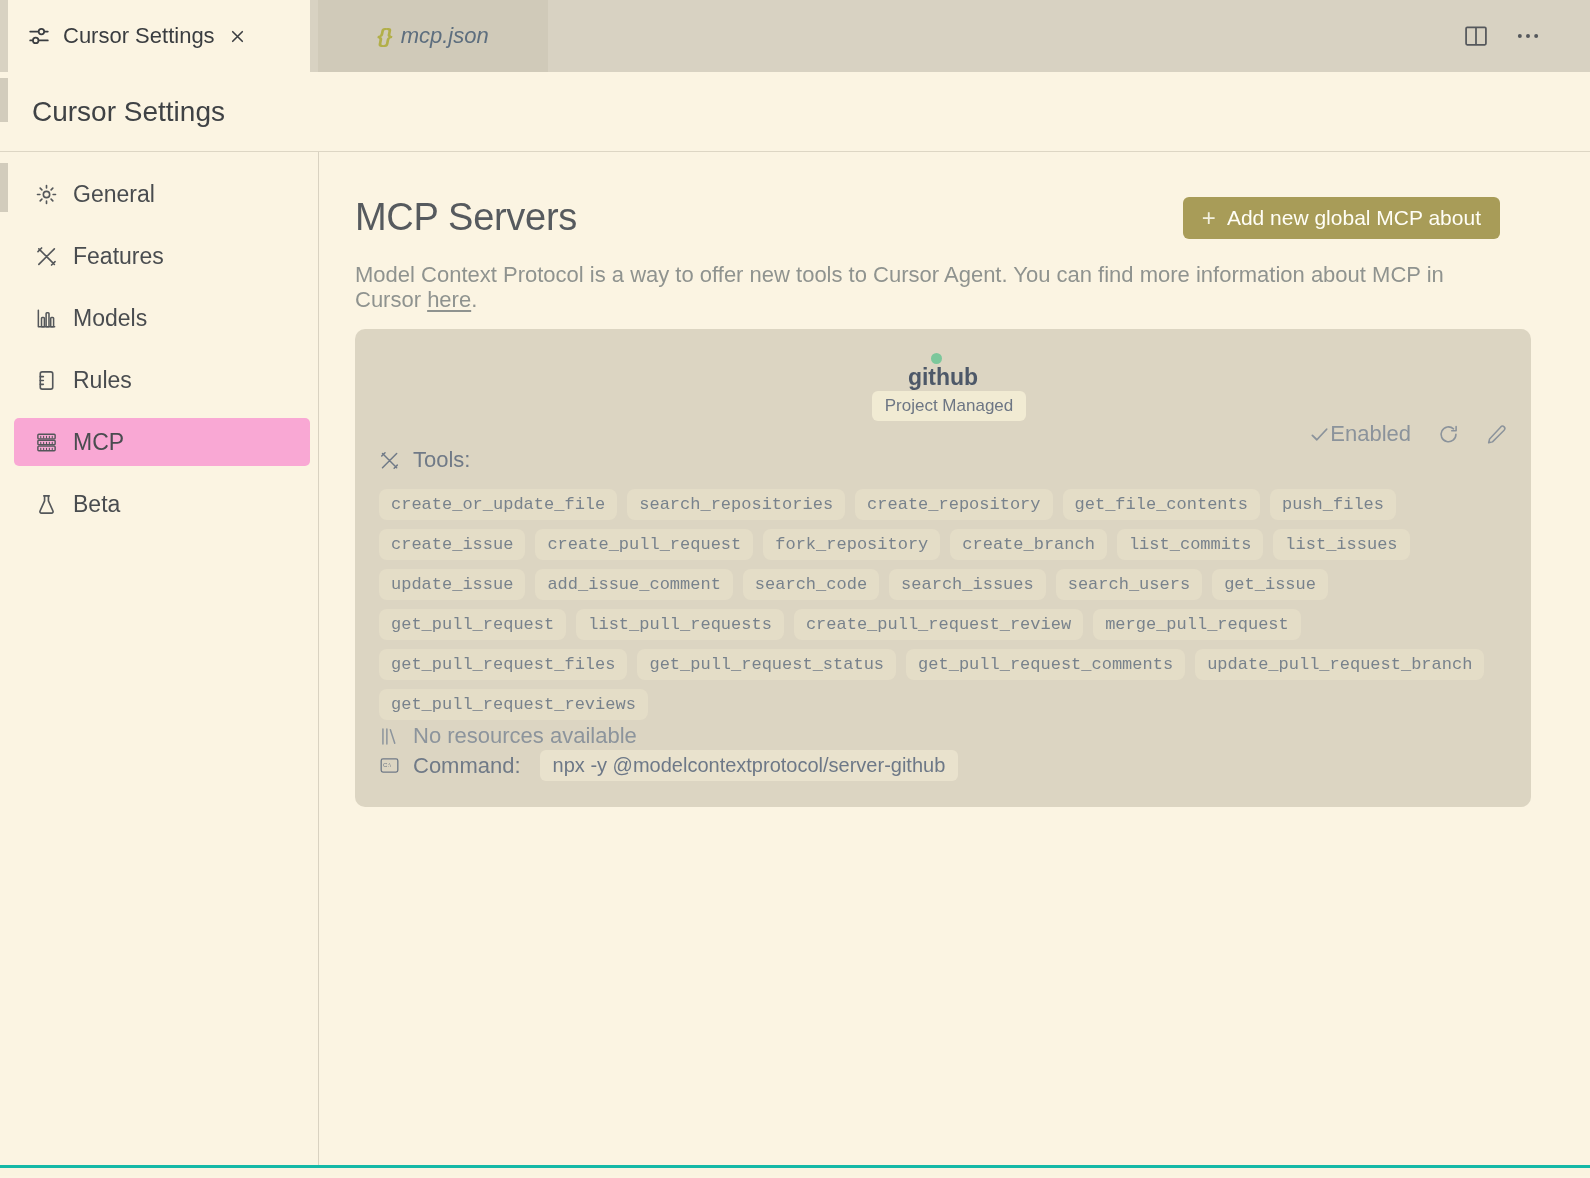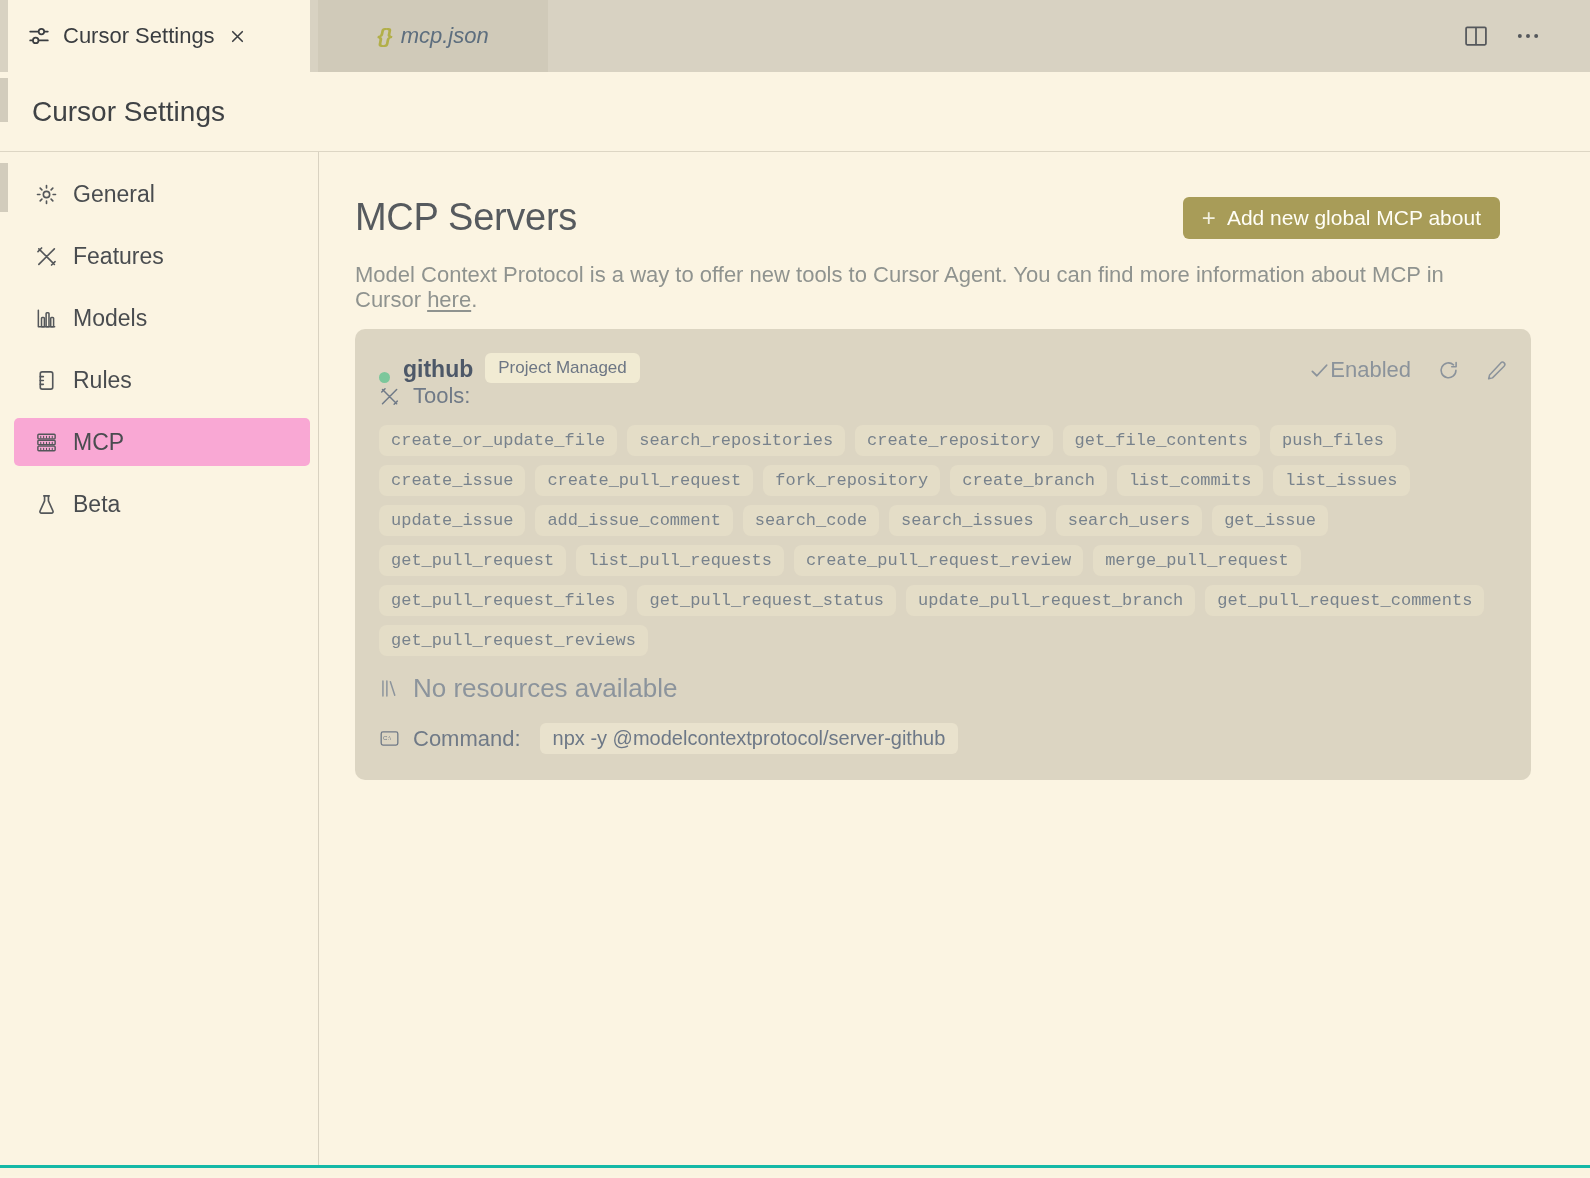--- a/index.html
+++ b/index.html
@@ -144,21 +144,21 @@
   .desc a { color: inherit; text-decoration: underline; text-underline-offset: 3px; cursor: pointer; }
 
   
   .server-card {
     margin-top: 17px;
     width: 1176px;
     background: #dcd5c2;
     border-radius: 10px;
     padding: 24px 24px 26px;
   }
-  .card-header { display: flex; align-items: flex-end; }
+  .card-header { display: flex; align-items: center; flex-direction: column; }
   .status-dot {
     width: 11px; height: 11px; border-radius: 50%;
     background: #7cc79b; margin-right: 13px; flex: none;
   }
   .server-name { font-size: 23px; font-weight: 600; color: #4d5868; }
   .managed-badge {
     margin-left: 12px;
     background: #f1ebd3;
     border-radius: 6px;
     padding: 5px 13px;
@@ -193,29 +193,29 @@
   }
   .chip {
     background: #e4ddc7;
     border-radius: 8px;
     padding: 6px 12px;
     font-size: 17px;
     color: #78828c;
     white-space: nowrap;
   }
   .resources-row {
-    margin-top: 17px;
+    margin-top: 3px;
     display: flex;
     align-items: center;
     gap: 13px;
-    font-size: 26px;
+    font-size: 22px;
     color: #8c949c;
   }
   .command-row {
-    margin-top: 19px;
+    margin-top: 1px;
     display: flex;
     align-items: center;
     gap: 13px;
     font-size: 22px;
     color: #707a87;
   }
   .command-chip {
     margin-left: 6px;
     background: #e9e2cd;
     border-radius: 6px;
@@ -426,23 +426,23 @@
           <span class="chip">list_pull_requests</span>
 
           <span class="chip">create_pull_request_review</span>
 
           <span class="chip">merge_pull_request</span>
 
           <span class="chip">get_pull_request_files</span>
 
           <span class="chip">get_pull_request_status</span>
 
+          <span class="chip">get_pull_request_comments</span>
+
           <span class="chip">update_pull_request_branch</span>
-
-          <span class="chip">get_pull_request_comments</span>
 
           <span class="chip">get_pull_request_reviews</span>
         </div>
 
       <div class="resources-row">
         <span>
           <svg width="21" height="21" viewBox="0 0 24 24" fill="none" stroke="currentColor" stroke-width="1.7" stroke-linecap="round">
             <path d="M4.5 3.5v17M9 3.5v17M13 4.3l5 15.4"></path>
           </svg>
         </span>

